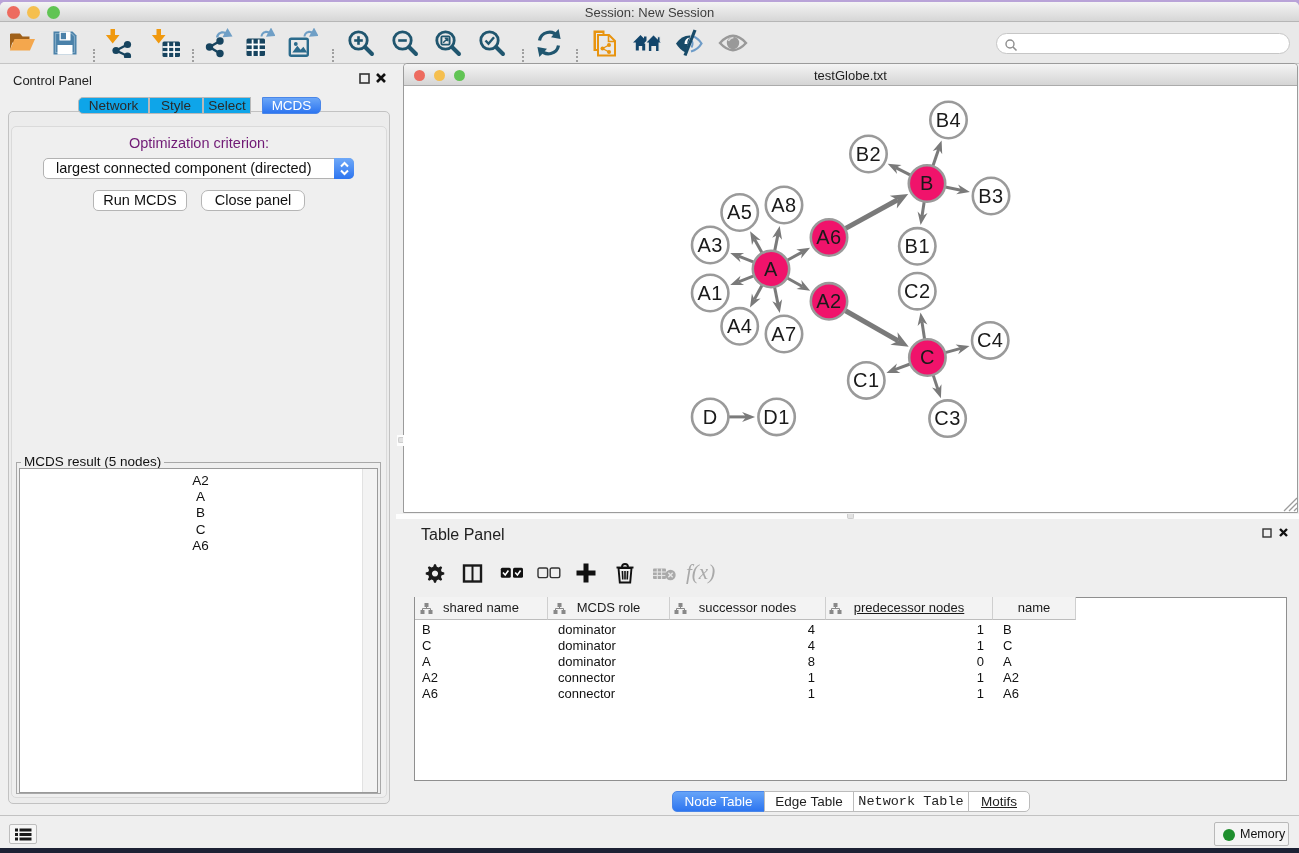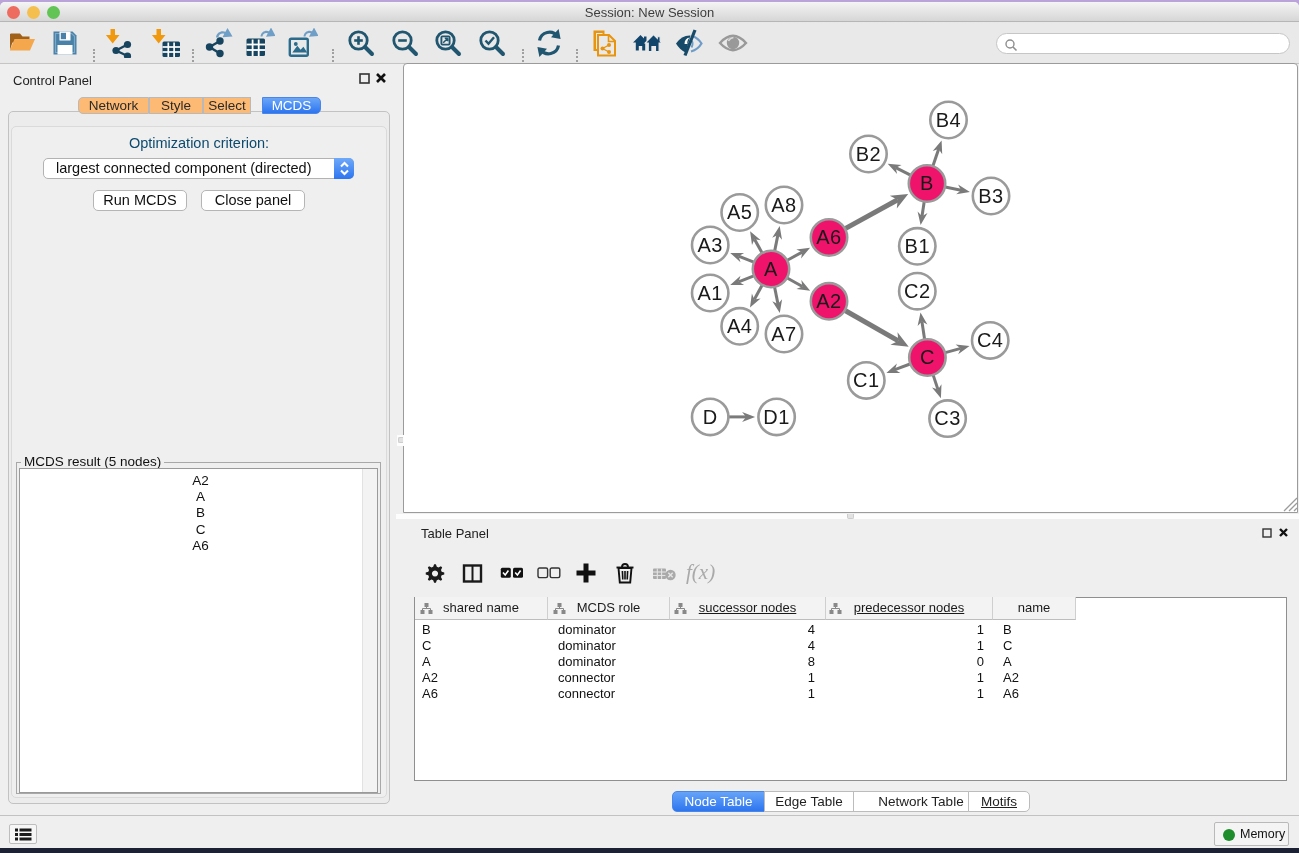--- a/index.html
+++ b/index.html
@@ -9,41 +9,41 @@
 .tl{position:absolute;top:3.5px;width:13px;height:13px;border-radius:50%;}
 #title{position:absolute;top:3px;width:100%;text-align:center;font-size:13px;color:#3e3e3e;}
 #toolbar{position:absolute;left:0;top:23px;width:1299px;height:39px;background:#e9e9e9;}
 .tsep{position:absolute;top:26px;height:33px;width:0;border-left:2px dotted #9f9f9f;}
 .ticon{position:absolute;top:28px;width:30px;height:30px;}
 #search{position:absolute;left:996px;top:33px;width:294px;height:21px;background:#fff;border:1px solid #c6c6c6;border-radius:11px;}
 #leftpanel{position:absolute;left:0;top:64px;width:398px;height:751px;background:#efefef;}
 #rightbg{position:absolute;left:395px;top:64px;width:904px;height:751px;background:#efefef;}
 #hline{position:absolute;left:0;top:63px;width:1299px;height:1px;background:#c5c5c5;}
 #cp-head{position:absolute;left:13px;top:73px;font-size:13px;color:#222;}
-.tab{position:absolute;top:97px;height:17px;background:#fdba74;border:1px solid #b9b9b9;font-size:13.5px;color:#2a2a2a;text-align:center;line-height:15.5px;}
+.tab{position:absolute;top:97px;height:17px;background:#0ea5e9;border:1px solid #b9b9b9;font-size:13.5px;color:#2a2a2a;text-align:center;line-height:15.5px;}
 .tab.sel{background:linear-gradient(#6aa6f8,#2d75f0);color:#fff;border-color:#4a86e8;border-radius:4px 4px 0 0;}
 #tabpane{position:absolute;left:8px;top:111px;width:382px;height:693px;background:#ececec;border:1px solid #c2c2c2;border-radius:5px;}
 #innerpane{position:absolute;left:11px;top:126px;width:376px;height:672px;background:#efefef;border:1px solid #dadada;border-radius:5px;}
-#optlabel{position:absolute;left:0;top:135px;width:398px;text-align:center;font-size:14.5px;color:#0c4a6e;}
+#optlabel{position:absolute;left:0;top:135px;width:398px;text-align:center;font-size:14.5px;color:#701a75;}
 #dropdown{position:absolute;left:43px;top:158px;width:311px;height:21px;background:#fff;border:1px solid #b2b2b2;border-radius:5px;font-size:14.5px;color:#111;line-height:19px;padding-left:12px;}
 #ddbtn{position:absolute;right:-1px;top:-1px;width:20px;height:21px;border-radius:0 5px 5px 0;background:linear-gradient(#6fa9f8,#2d75f0);}
 .btn{position:absolute;top:190px;height:21px;background:#fff;border:1px solid #b5b5b5;border-radius:5px;font-size:14.5px;color:#111;text-align:center;line-height:19px;}
 #mcdsgroup{position:absolute;left:16px;top:462px;width:365px;height:332px;border:1px solid #a8a8a8;text-align:center;}
 #mcdslegend{position:absolute;left:4px;top:-9px;background:#efefef;padding:0 3px;font-size:13.5px;color:#111;}
 #mcdslist{position:absolute;left:2px;top:5px;width:359px;height:325px;background:#fff;border:1px solid #9a9a9a;padding-top:4px;}
 #mcdslist .li{font-size:13.5px;color:#111;padding-left:4px;height:16.2px;line-height:16.2px;}
 #mcdssb{position:absolute;right:0px;top:0px;width:15px;height:323px;background:#f3f3f3;border-left:1px solid #e2e2e2;}
 #statusbar{position:absolute;left:0;top:815px;width:1299px;height:33px;background:#efefef;border-top:1px solid #c2c2c2;}
 #wallpaper{position:absolute;left:0;top:848px;width:1299px;height:5px;background:#1c2134;}
 #netwin{position:absolute;left:403px;top:63px;width:895px;height:450px;background:#fff;border:1px solid #9b9b9b;border-radius:4px 4px 0 0;}
 #nw-titlebar{position:absolute;left:0;top:0;width:100%;height:22px;background:linear-gradient(#f4f4f4,#d5d5d5);border-bottom:1px solid #ababab;border-radius:4px 4px 0 0;}
 #nw-title{position:absolute;top:4px;width:100%;text-align:center;font-size:13px;color:#1d1d1d;}
 .tl2{position:absolute;top:6px;width:11px;height:11px;border-radius:50%;}
 #tablepanel{position:absolute;left:403px;top:522px;width:896px;height:293px;}
-#tp-head{position:absolute;left:18px;top:4px;font-size:13px;color:#222;}
+#tp-head{position:absolute;left:18px;top:4px;font-size:16px;color:#222;}
 #tblbox{position:absolute;left:11px;top:75px;width:873px;height:184px;background:#fff;border:1px solid #8f8f8f;}
 .th{position:absolute;top:0;height:23px;background:#f3f3f3;border-right:1px solid #cfcfcf;border-bottom:1px solid #bdbdbd;font-size:13px;color:#1a1a1a;text-align:center;line-height:22px;}
 .td{position:absolute;font-size:13px;color:#111;height:16px;line-height:16px;}
 .btab{position:absolute;top:791px;height:21px;background:#fff;border:1px solid #bcbcbc;font-size:13.5px;color:#222;text-align:center;line-height:19px;}
 .btab.sel{background:linear-gradient(#66a4f8,#2d75f0);color:#fff;border-color:#4a86e8;}
 #membtn{position:absolute;left:1214px;top:822px;width:75px;height:24px;background:#f4f4f4;border:1px solid #b9b9b9;border-radius:2px;}
 #listbtn{position:absolute;left:9px;top:824px;width:28px;height:20px;background:#f6f6f6;border:1px solid #bdbdbd;border-radius:2px;}
 svg{display:block;}
 .hicon{position:absolute;width:13px;height:13px;}
 </style></head><body>
@@ -206,33 +206,39 @@
 <div id="optlabel">Optimization criterion:</div>
 <div id="dropdown">largest connected component (directed)
   <div id="ddbtn">
    <svg width="19" height="19" viewBox="0 0 19 19" style="margin:1px 0 0 1px;">
     <path d="M6 7.5 L9.5 4 L13 7.5" fill="none" stroke="#fff" stroke-width="2"></path>
     <path d="M6 11.5 L9.5 15 L13 11.5" fill="none" stroke="#fff" stroke-width="2"></path>
    </svg>
   </div>
 </div>
 <div class="btn" style="left:93px;width:94px;">Run MCDS</div>
-<div class="btn" style="left:201px;width:104px;">Close panel</div>
+<div class="btn" style="left:201px;width:104px;border-radius:7px;">Close panel</div>
 <div id="mcdsgroup">
   <div id="mcdslegend">MCDS result (5 nodes)</div>
   <div id="mcdslist">
     <div class="li">A2</div>
       <div class="li">A</div>
       <div class="li">B</div>
       <div class="li">C</div>
       <div class="li">A6</div>
     <div id="mcdssb"></div>
   </div>
 </div>
 <div id="netwin">
+  <div id="nw-titlebar">
+    <div class="tl2" style="left:9.5px;background:#ed6b5f;"></div>
+    <div class="tl2" style="left:29.5px;background:#f5bf4f;"></div>
+    <div class="tl2" style="left:49.5px;background:#61c454;"></div>
+    <div id="nw-title">testGlobe.txt</div>
+  </div>
   <svg style="position:absolute;left:872px;top:426px;" width="22" height="22" viewBox="0 0 22 22">
     <g stroke="#9b9b9b" stroke-width="1.3">
         <line x1="21" y1="8" x2="8" y2="21"></line>
         <line x1="21" y1="13" x2="13" y2="21"></line>
         <line x1="21" y1="18" x2="18" y2="21"></line>
       </g>
   </svg>
 </div>
 <svg style="position:absolute;left:404px;top:86px;" width="893" height="423" viewBox="404 86 893 423" font-family="Liberation Sans, sans-serif">
 <line x1="762.0" y1="252.8" x2="754.5" y2="239.2" stroke="#7a7a7a" stroke-width="3.0"></line>
@@ -362,21 +368,21 @@
       </g>
     <circle cx="18.5" cy="8" r="5.2" fill="#a9a9a9"></circle>
     <path d="M16.3 5.8 l4.4 4.4 M20.7 5.8 l-4.4 4.4" stroke="#e4e4e4" stroke-width="1.5"></path>
   </svg>
   <div style="position:absolute;left:283px;top:38px;font-family:'Liberation Serif',serif;font-style:italic;font-size:21px;color:#a9a9a9;">f(x)</div>
   <div id="tblbox"></div>
 </div>
 <div style="position:absolute;left:414px;top:597px;width:873px;height:184px;">
   <div class="th" style="left:1px;width:133px;">shared name</div>
   <div class="th" style="left:134px;width:122px;">MCDS role</div>
-  <div class="th" style="left:256px;width:156px;text-decoration:underline;">successor nodes</div>
+  <div class="th" style="left:256px;width:156px;">successor nodes</div>
   <div class="th" style="left:412px;width:167px;text-decoration:underline;">predecessor nodes</div>
   <div class="th" style="left:579px;width:83px;">name</div>
   <svg class="hicon" style="left:6px;top:5px;" viewBox="0 0 13 13">
       <g fill="#888">
         <rect x="4.5" y="1" width="4" height="4"></rect>
         <rect x="0.5" y="8" width="4" height="4"></rect>
         <rect x="8.5" y="8" width="4" height="4"></rect>
       </g>
       <path d="M6.5 5 v2 M2.5 8 v-1.5 h8 V8" fill="none" stroke="#888" stroke-width="1"></path>
     </svg>
@@ -425,21 +431,21 @@
     <div class="td" style="left:530px;top:73px;width:40px;text-align:right;">1</div>
     <div class="td" style="left:589px;top:73px;">A2</div>
   <div class="td" style="left:8px;top:89px;">A6</div>
     <div class="td" style="left:144px;top:89px;">connector</div>
     <div class="td" style="left:361px;top:89px;width:40px;text-align:right;">1</div>
     <div class="td" style="left:530px;top:89px;width:40px;text-align:right;">1</div>
     <div class="td" style="left:589px;top:89px;">A6</div>
 </div>
 <div class="btab sel" style="left:672px;width:93px;border-radius:5px 0 0 5px;">Node Table</div>
 <div class="btab" style="left:764px;width:90px;">Edge Table</div>
-<div class="btab" style="left:853px;width:136px;">Network Table</div>
+<div class="btab" style="left:853px;width:116px;font-family:Liberation Mono, monospace;">Network Table</div>
 <div class="btab" style="left:968px;width:62px;border-radius:0 5px 5px 0;text-decoration:underline;">Motifs</div>
 <div style="position:absolute;left:396px;top:513.5px;width:903px;height:5px;background:#fdfdfd;"></div>
 <div style="position:absolute;left:847px;top:513.5px;width:7px;height:5px;background:#e2e2e2;border:1px solid #cdcdcd;border-top:none;border-radius:0 0 2px 2px;"></div>
 <div style="position:absolute;left:397px;top:434.5px;width:6.5px;height:11px;background:#fdfdfd;"></div>
 <div style="position:absolute;left:397.5px;top:437px;width:5.5px;height:6px;background:#e2e2e2;border:1px solid #cdcdcd;border-right:none;border-radius:2px 0 0 2px;"></div>
 <div id="statusbar"></div>
 <div id="listbtn">
   <svg style="margin:3px 0 0 5px;" width="17" height="13" viewBox="0 0 17 13">
     <g fill="#1a1a1a">
         <rect x="0" y="0.5" width="3" height="3"></rect>

